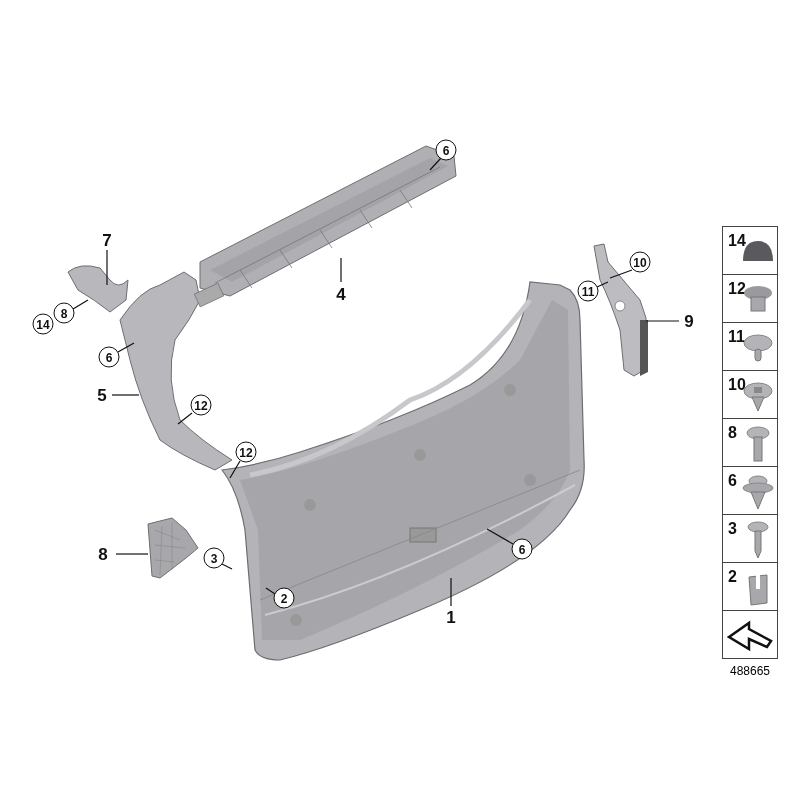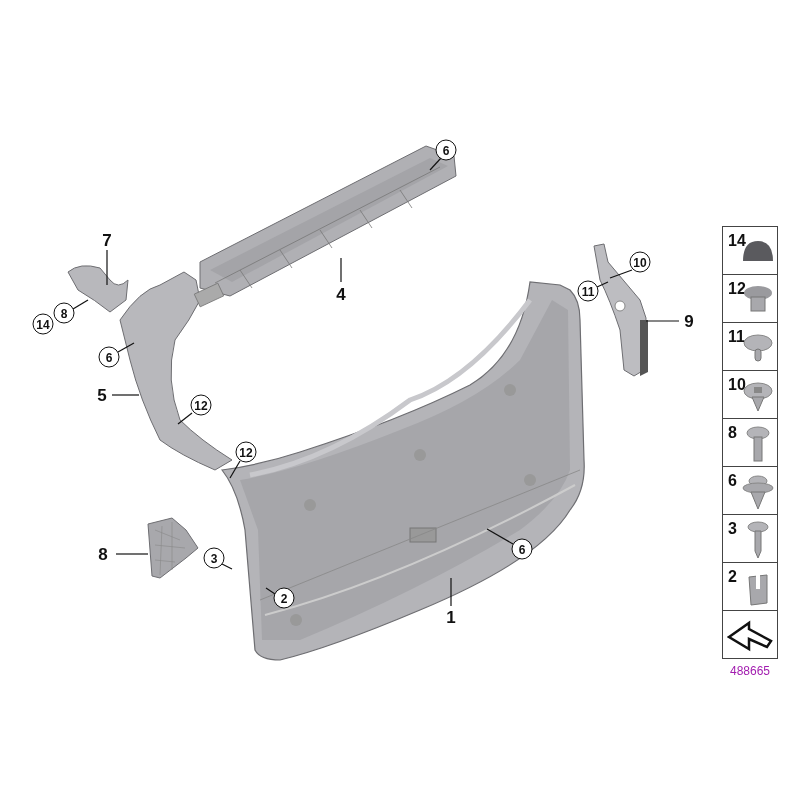--- a/index.html
+++ b/index.html
@@ -5,21 +5,21 @@
   html, body { margin: 0; padding: 0; background: #ffffff; }
   body { width: 800px; height: 800px; position: relative; overflow: hidden; font-family: "Liberation Sans", sans-serif; }
   #canvas { position: absolute; left: 0; top: 0; width: 800px; height: 800px; }
   .label { position: absolute; font-weight: bold; font-size: 17px; color: #111; line-height: 1; transform: translate(-50%, -50%); }
   .callout { position: absolute; width: 21px; height: 21px; border: 1.5px solid #111; border-radius: 50%; background: #fff; font-weight: bold; font-size: 12px; color: #111; display: flex; align-items: center; justify-content: center; transform: translate(-50%, -50%); box-sizing: border-box; }
   .legend { position: absolute; left: 722px; top: 226px; width: 56px; }
   .legend-cell { position: relative; height: 47px; border: 1px solid #444; border-bottom: none; background: #fff; }
   .legend-cell:last-child { border-bottom: 1px solid #444; }
   .legend-num { position: absolute; left: 5px; top: 5px; font-weight: bold; font-size: 16px; color: #111; }
   .legend-icon { position: absolute; right: 2px; top: 4px; width: 34px; height: 40px; }
-  .diagram-id { position: absolute; left: 722px; top: 664px; width: 56px; text-align: center; font-size: 12px; color: #a21caf; }
+  .diagram-id { position: absolute; left: 722px; top: 664px; width: 56px; text-align: center; font-size: 12px; color: #000000; }
 </style>
 </head>
 <body>
 
 <svg id="canvas" viewBox="0 0 800 800" xmlns="http://www.w3.org/2000/svg">
 
   <g>
     <polygon points="200,262 426,146 454,156 456,176 230,296 200,288" fill="#b0b0b4" stroke="#6e6e72" stroke-width="1"></polygon>
     <polygon points="210,270 430,158 448,166 232,282" fill="#a4a4a8"></polygon>
     <line x1="240" y1="270" x2="252" y2="288" stroke="#777" stroke-width="0.8"></line>

